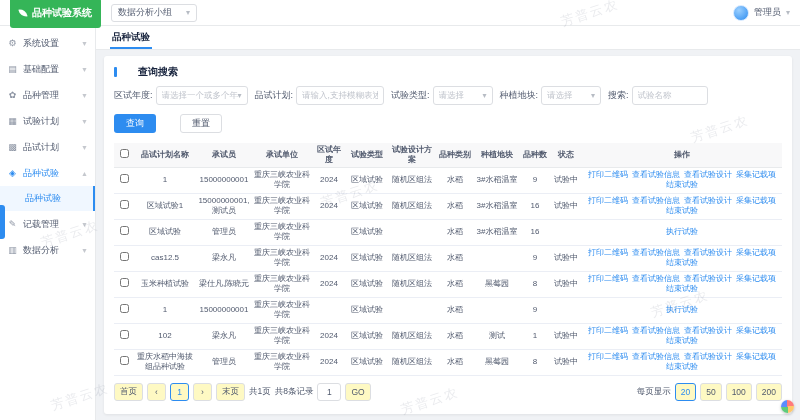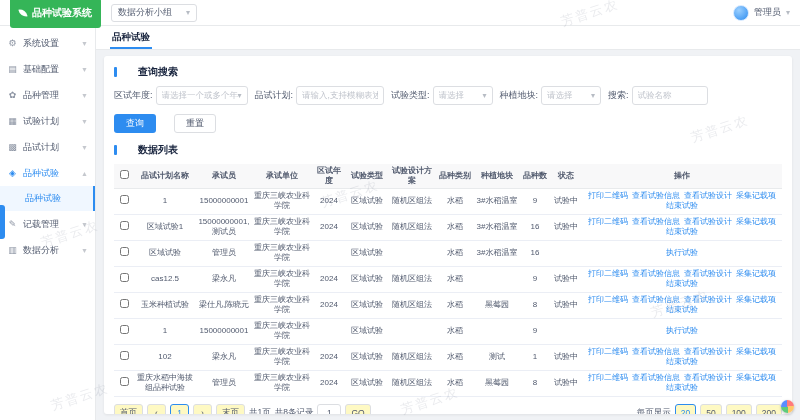--- a/index.html
+++ b/index.html
@@ -44,21 +44,21 @@
     border-radius:3px; box-shadow:0 1px 3px rgba(0,0,0,.07); padding:7px 10px; overflow:hidden; }
   .sec-title { display:flex; align-items:center; gap:21px; font-size:10px; font-weight:bold;
     color:#17233d; margin:2px 0 7px; }
   .sec-bar { width:3px; height:10px; background:#2d8cf0; border-radius:1px; }
   
   .search-row { display:flex; align-items:center; gap:7px; white-space:nowrap; }
   .field { display:flex; align-items:center; gap:3px; color:#515a6e; }
   .control { border:1px solid #dcdee2; border-radius:3px; height:19px; display:flex;
     align-items:center; justify-content:space-between; padding:0 5px; color:#c0c4cc;
     font-size:8.5px; background:#fff; overflow:hidden; }
-  .btn-row { display:flex; gap:18px; margin:9px 0 10px; }
+  .btn-row { display:flex; gap:24px; margin:9px 0 10px; }
   .btn { height:19px; border-radius:3px; padding:0 11px; font-size:9px; display:inline-flex;
     align-items:center; cursor:pointer; border:1px solid transparent; }
   .btn.primary { background:#2d8cf0; color:#fff; }
   .btn.plain { background:#fff; color:#515a6e; border-color:#dcdee2; }
   
   table { width:100%; border-collapse:collapse; table-layout:fixed; font-size:8px; }
   th { background:#f8f8f9; color:#515a6e; font-weight:bold; height:24px; padding:1px 2px;
     border-bottom:1px solid #e8eaec; text-align:center; line-height:1.2; }
   td { height:26px; padding:1px 2px; border-bottom:1px solid #ebeef5; text-align:center;
     color:#515a6e; line-height:1.25; word-break:break-all; }
@@ -191,24 +191,20 @@
             <span style="overflow:hidden;white-space:nowrap">试验名称</span>
           </span>
         </div>
       </div>
 
     <div class="btn-row">
       <span class="btn primary">查询</span>
       <span class="btn plain">重置</span>
     </div>
 
-    <div class="sec-title">
-      <span class="sec-bar"></span>
-      <span>数据列表</span>
-    </div>
 
     <table>
       <colgroup>
           <col style="width: 20px;">
           <col style="width: 62px;">
           <col style="width: 56px;">
           <col style="width: 60px;">
           <col style="width: 34px;">
           <col style="width: 42px;">
           <col style="width: 48px;">

